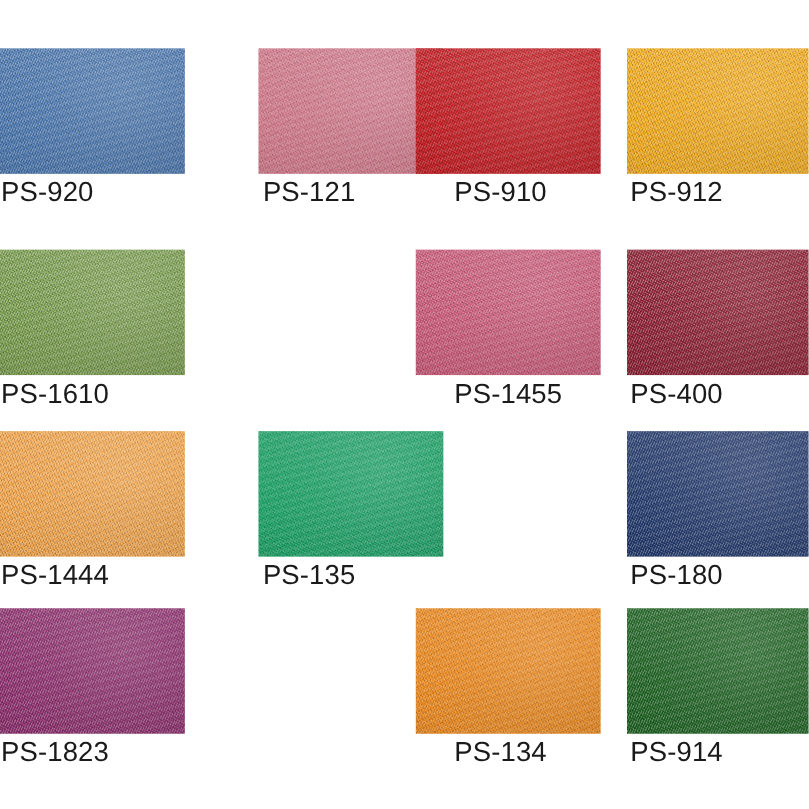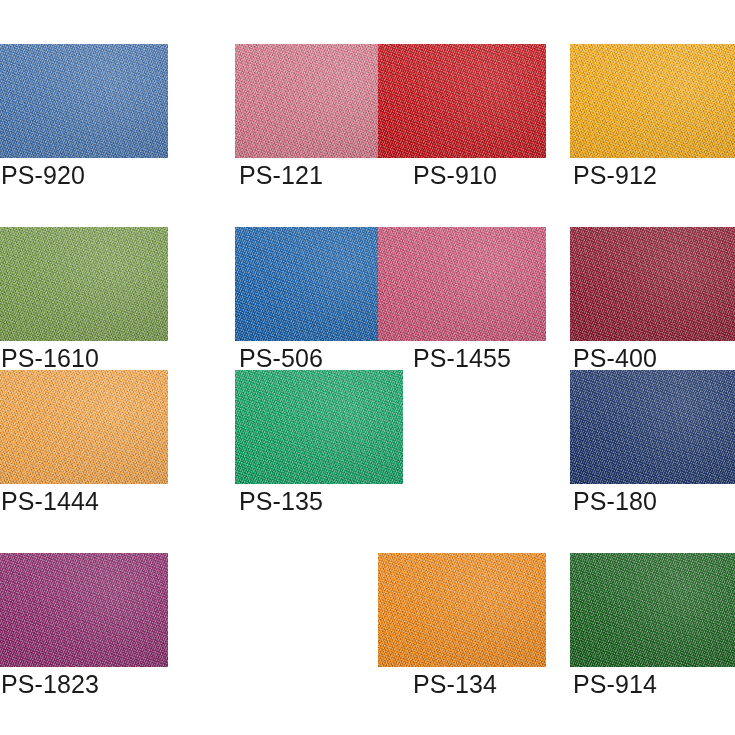--- a/index.html
+++ b/index.html
@@ -39,21 +39,21 @@
 
   
   .col-0 { left: 0px;   }
   .col-1 { left: 192px; margin-left: 43px; }
   .col-2 { left: 378px; }
   .col-3 { left: 570px; }
 
   
   .row-0 { top: 44px;  }
   .row-1 { top: 227px; }
-  .row-2 { top: 370px; }
+  .row-2 { top: 392px; }
   .row-3 { top: 553px; text-align: center; }
 
   
   .swatch-chip {
     position: relative;
     width: 168px;
     height: 114px;
     overflow: hidden;
     background-color: #888888;
   }
@@ -147,24 +147,20 @@
     </div>
     <div class="swatch-cell row-0 col-3">
       <div class="swatch-chip" style="background-color: rgb(245, 172, 28);"></div>
       <div class="swatch-label">PS-912</div>
     </div>
 
     <div class="swatch-cell row-1 col-0">
       <div class="swatch-chip" style="background-color: rgb(122, 158, 78);"></div>
       <div class="swatch-label">PS-1610</div>
     </div>
-    <div class="swatch-cell row-1 col-1">
-      <div class="swatch-chip" style="background-color: rgb(30, 100, 172);"></div>
-      <div class="swatch-label">PS-506</div>
-    </div>
     <div class="swatch-cell row-1 col-2">
       <div class="swatch-chip" style="background-color: rgb(204, 88, 120);"></div>
       <div class="swatch-label">PS-1455</div>
     </div>
     <div class="swatch-cell row-1 col-3">
       <div class="swatch-chip" style="background-color: rgb(142, 31, 51);"></div>
       <div class="swatch-label">PS-400</div>
     </div>
 
     <div class="swatch-cell row-2 col-0">

